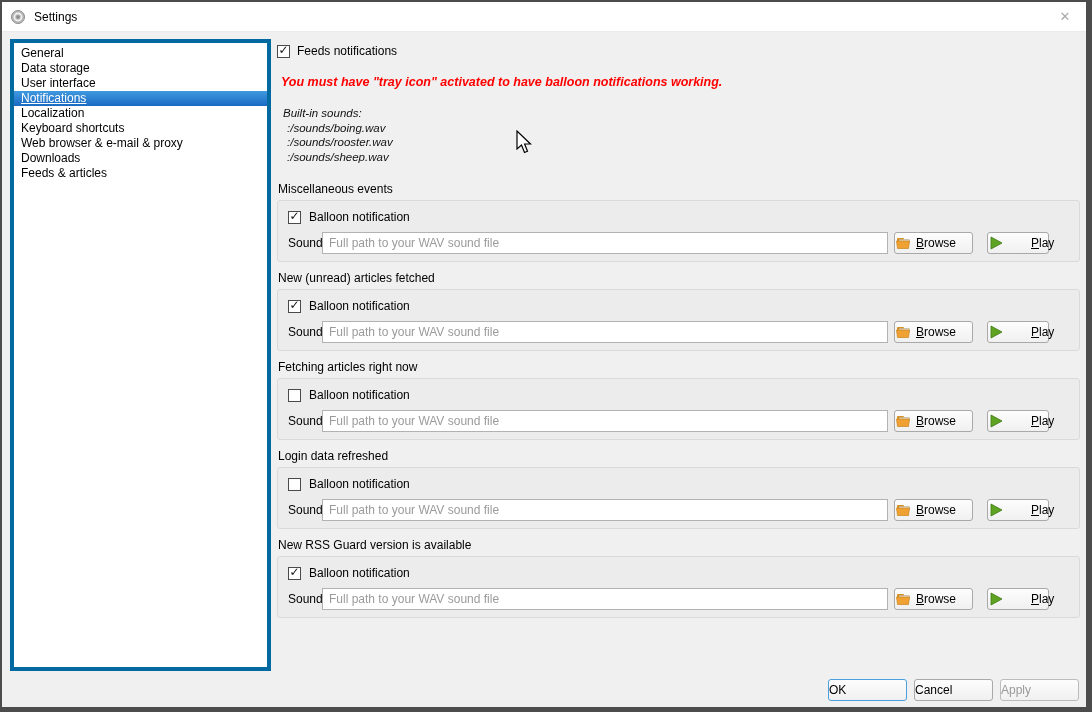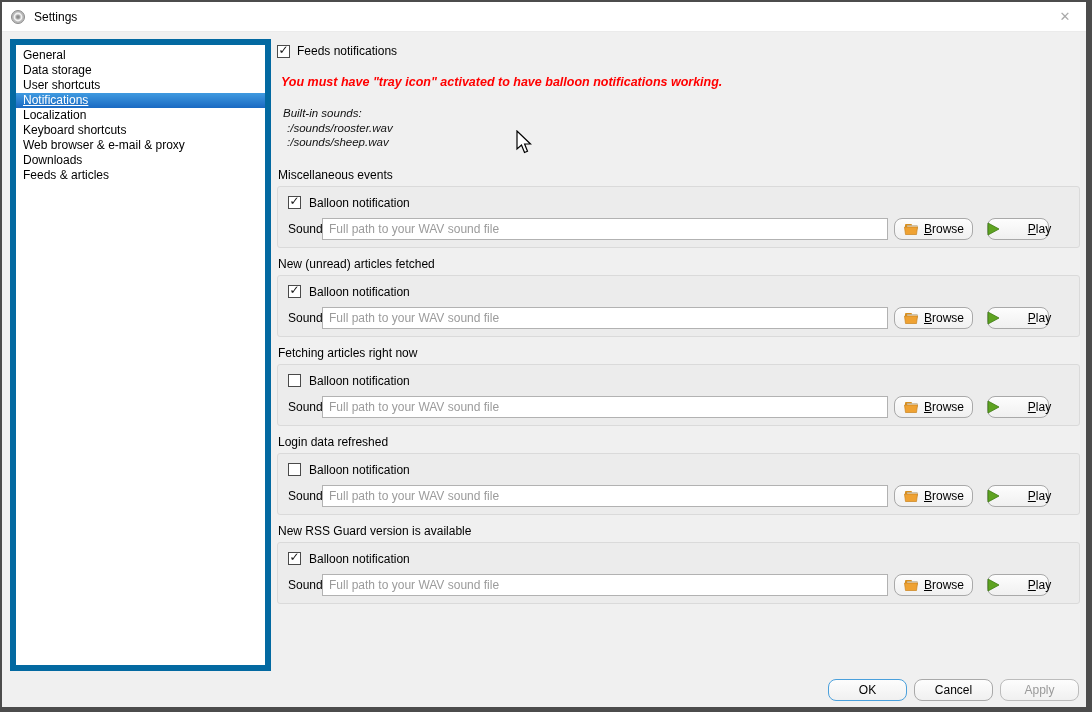--- a/index.html
+++ b/index.html
@@ -8,21 +8,21 @@
 
   .window { position:absolute; left:2px; top:2px; width:1084px; height:705px; background:#f0f0f0; display:flex; flex-direction:column; }
 
   .titlebar { height:30px; background:#ffffff; display:flex; align-items:center; padding:0 8px; flex:0 0 auto; border-bottom:1px solid #ebebeb; }
   .titlebar .app-icon { width:16px; height:16px; margin-right:8px; display:inline-flex; }
   .titlebar .title { font-size:12px; color:#000; }
   .titlebar .close { margin-left:auto; color:#a9a9a9; font-size:13px; width:26px; text-align:center; cursor:default; }
 
   .body-area { position:relative; flex:1 1 auto; }
 
-  .sidebar { position:absolute; left:8px; top:7px; width:261px; height:632px; background:#ffffff; border:6px solid #0369a1; padding-top:3px; }
+  .sidebar { position:absolute; left:8px; top:7px; width:261px; height:632px; background:#ffffff; border:4px solid #0369a1; padding-top:3px; }
   .side-item { height:15px; line-height:15px; padding-left:7px; white-space:nowrap; cursor:default; }
   .side-item.selected { background:linear-gradient(#3f9ae0,#1a69c2); color:#ffffff;text-decoration:underline; }
 
   .content { position:absolute; left:275px; top:0; width:803px; }
 
   .checkbox { width:13px; height:13px; background:#ffffff; border:1px solid #4a4a4a; display:inline-flex; align-items:center; justify-content:center; flex:0 0 auto; }
   .checkbox .check { font-weight:bold; font-size:12px; line-height:11px; color:#111; transform:translateY(-1px); }
 
   .enable-row { margin-top:12px; display:flex; align-items:center; gap:7px; }
 
@@ -34,21 +34,21 @@
   .sections { margin-top:18px; }
   .section { margin-bottom:9px; }
   .section-title { margin-bottom:4px; margin-left:1px; }
   .groupbox { background:#ececec; border:1px solid #dadada; border-radius:3px; height:62px; padding:8px 10px 8px 10px; }
   .balloon-row { display:flex; align-items:center; gap:8px; margin-top:1px; }
   .sound-row { display:flex; align-items:center; margin-top:8px; padding-right:10px; }
   .sound-row .sound-label { width:34px; flex:0 0 auto; }
   .sound-input { flex:1 1 auto; height:22px; border:1px solid #b2b2b2; background:#ffffff; padding:0 6px; font-family:"Liberation Sans","DejaVu Sans",sans-serif; font-size:12px; color:#8b5cf6; }
   .sound-input::placeholder { color:#9b9b9b; opacity:1; }
 
-  .btn { height:22px; background:linear-gradient(#fdfdfd,#f0f0f0); border:1px solid #a9a9a9; border-radius:8px; display:inline-flex; align-items:center; justify-content:center; gap:5px; font-family:"Liberation Sans","DejaVu Sans",sans-serif; font-size:12px; color:#000; cursor:default; }
+  .btn { height:22px; background:linear-gradient(#fdfdfd,#f0f0f0); border:1px solid #a9a9a9; border-radius:3px; display:inline-flex; align-items:center; justify-content:flex-start; gap:5px; font-family:"Liberation Sans","DejaVu Sans",sans-serif; font-size:12px; color:#000; cursor:default; }
   .btn .mn { display:inline-block; }
   .btn .mn::first-letter { text-decoration:underline; }
   .browse-btn { width:79px; margin-left:6px; flex:0 0 auto; }
   .play-btn { width:62px; margin-left:14px; margin-right:10px; flex:0 0 auto;gap:27px; }
   .icon16 { width:16px; height:16px; display:inline-flex; flex:0 0 auto; }
 
   .footer { position:absolute; right:7px; bottom:6px; display:flex; gap:7px;padding-left:35px; }
   .footer .btn { width:79px; }
   .btn.default { border-color:#4aa0dc; }
   .btn.disabled { border-color:#bcbcbc; color:#9a9a9a; }
@@ -71,21 +71,21 @@
     <span class="title">Settings</span>
     <span class="close">✕</span>
   </div>
 
   <div class="body-area">
     <div class="sidebar">
   <div class="side-item"><span>General</span></div>
 
   <div class="side-item"><span>Data storage</span></div>
 
-  <div class="side-item"><span>User shortcuts</span></div>
+  <div class="side-item"><span>User interface</span></div>
 
   <div class="side-item selected"><span>Notifications</span></div>
 
   <div class="side-item"><span>Localization</span></div>
 
   <div class="side-item"><span>Keyboard shortcuts</span></div>
 
   <div class="side-item"><span>Web browser &amp; e-mail &amp; proxy</span></div>
 
   <div class="side-item"><span>Downloads</span></div>
@@ -99,20 +99,21 @@
         <span class="checkbox">
             <span class="check">✓</span>
           </span>
         <span>Feeds notifications</span>
       </div>
 
       <div class="warning">You must have "tray icon" activated to have balloon notifications working.</div>
 
       <div class="builtin">
         <div>Built-in sounds:</div>
+        <div class="sound-file">:/sounds/boing.wav</div>
         <div class="sound-file">:/sounds/rooster.wav</div>
         <div class="sound-file">:/sounds/sheep.wav</div>
       </div>
 
       <div class="sections">
   <div class="section">
     <div class="section-title">Miscellaneous events</div>
     <div class="groupbox">
       <div class="balloon-row">
         <span class="checkbox">

